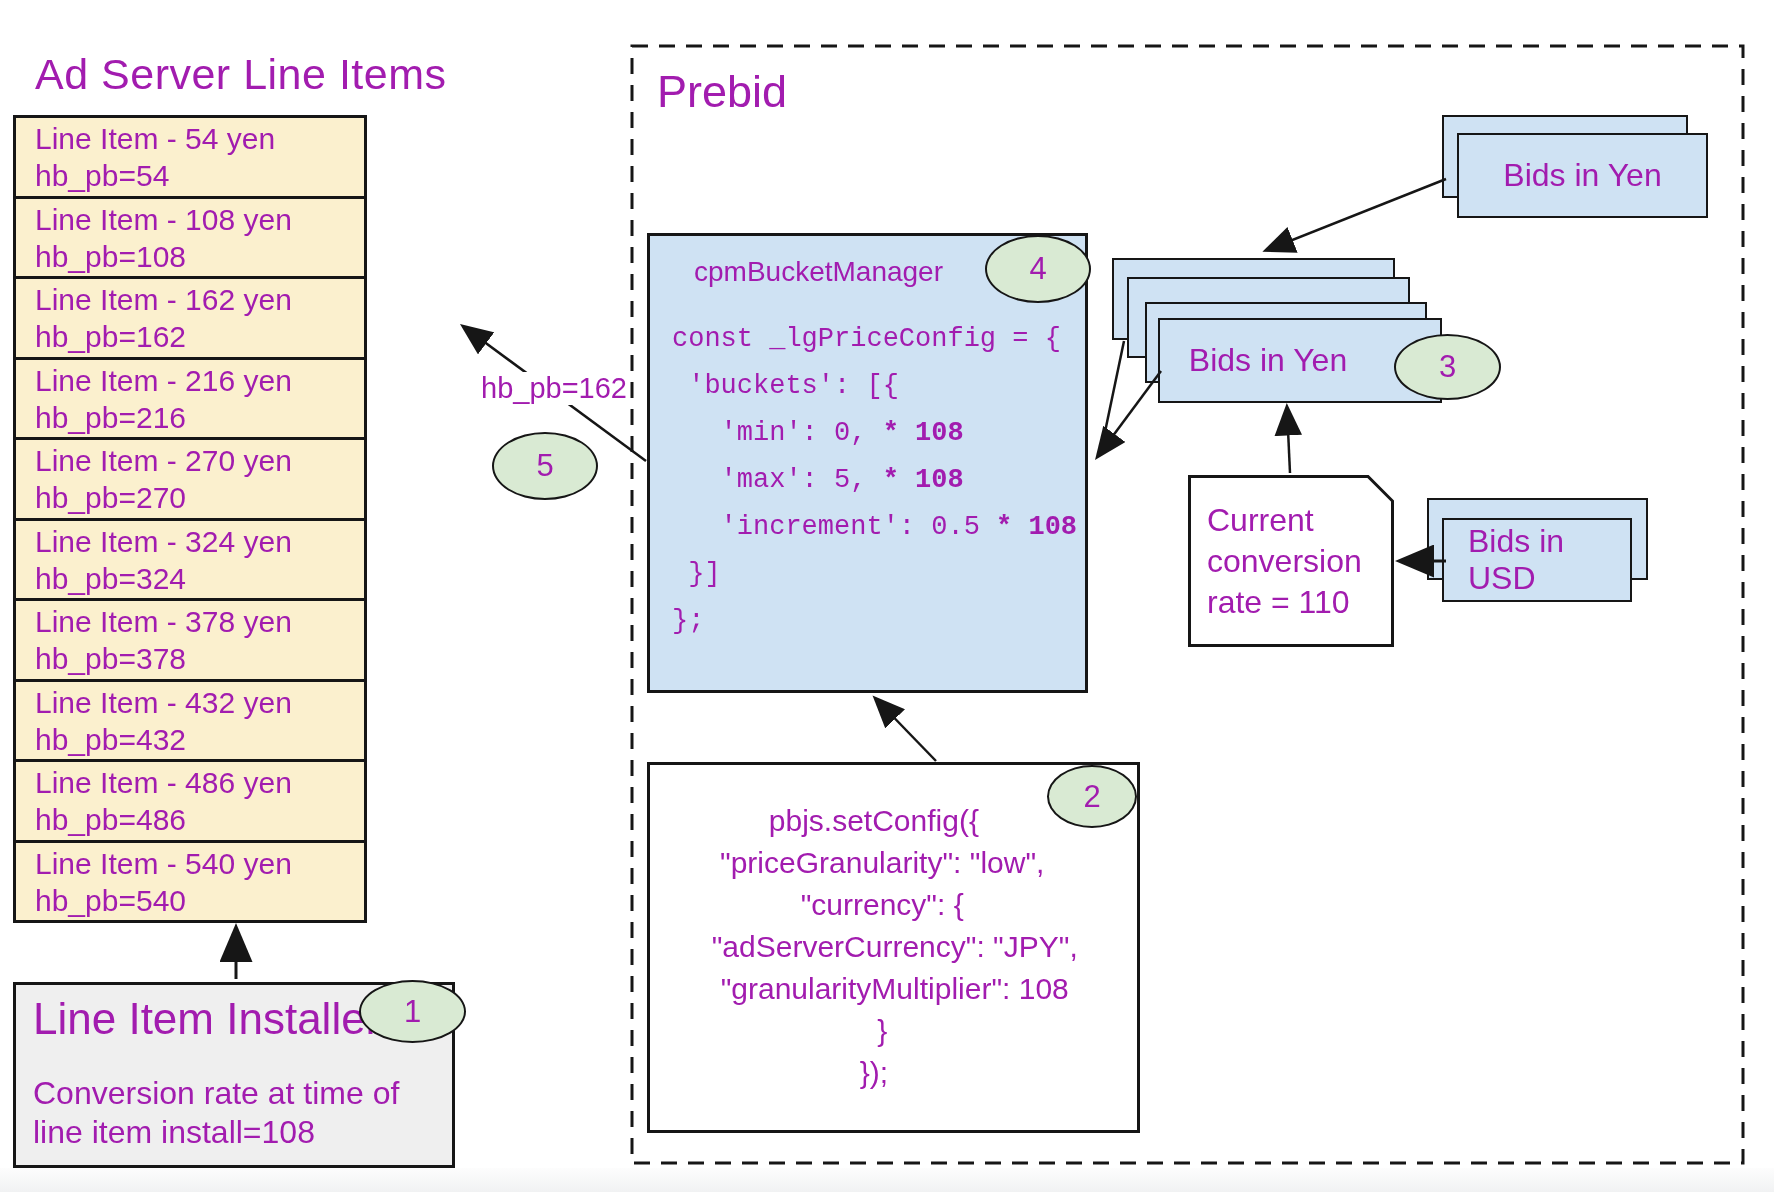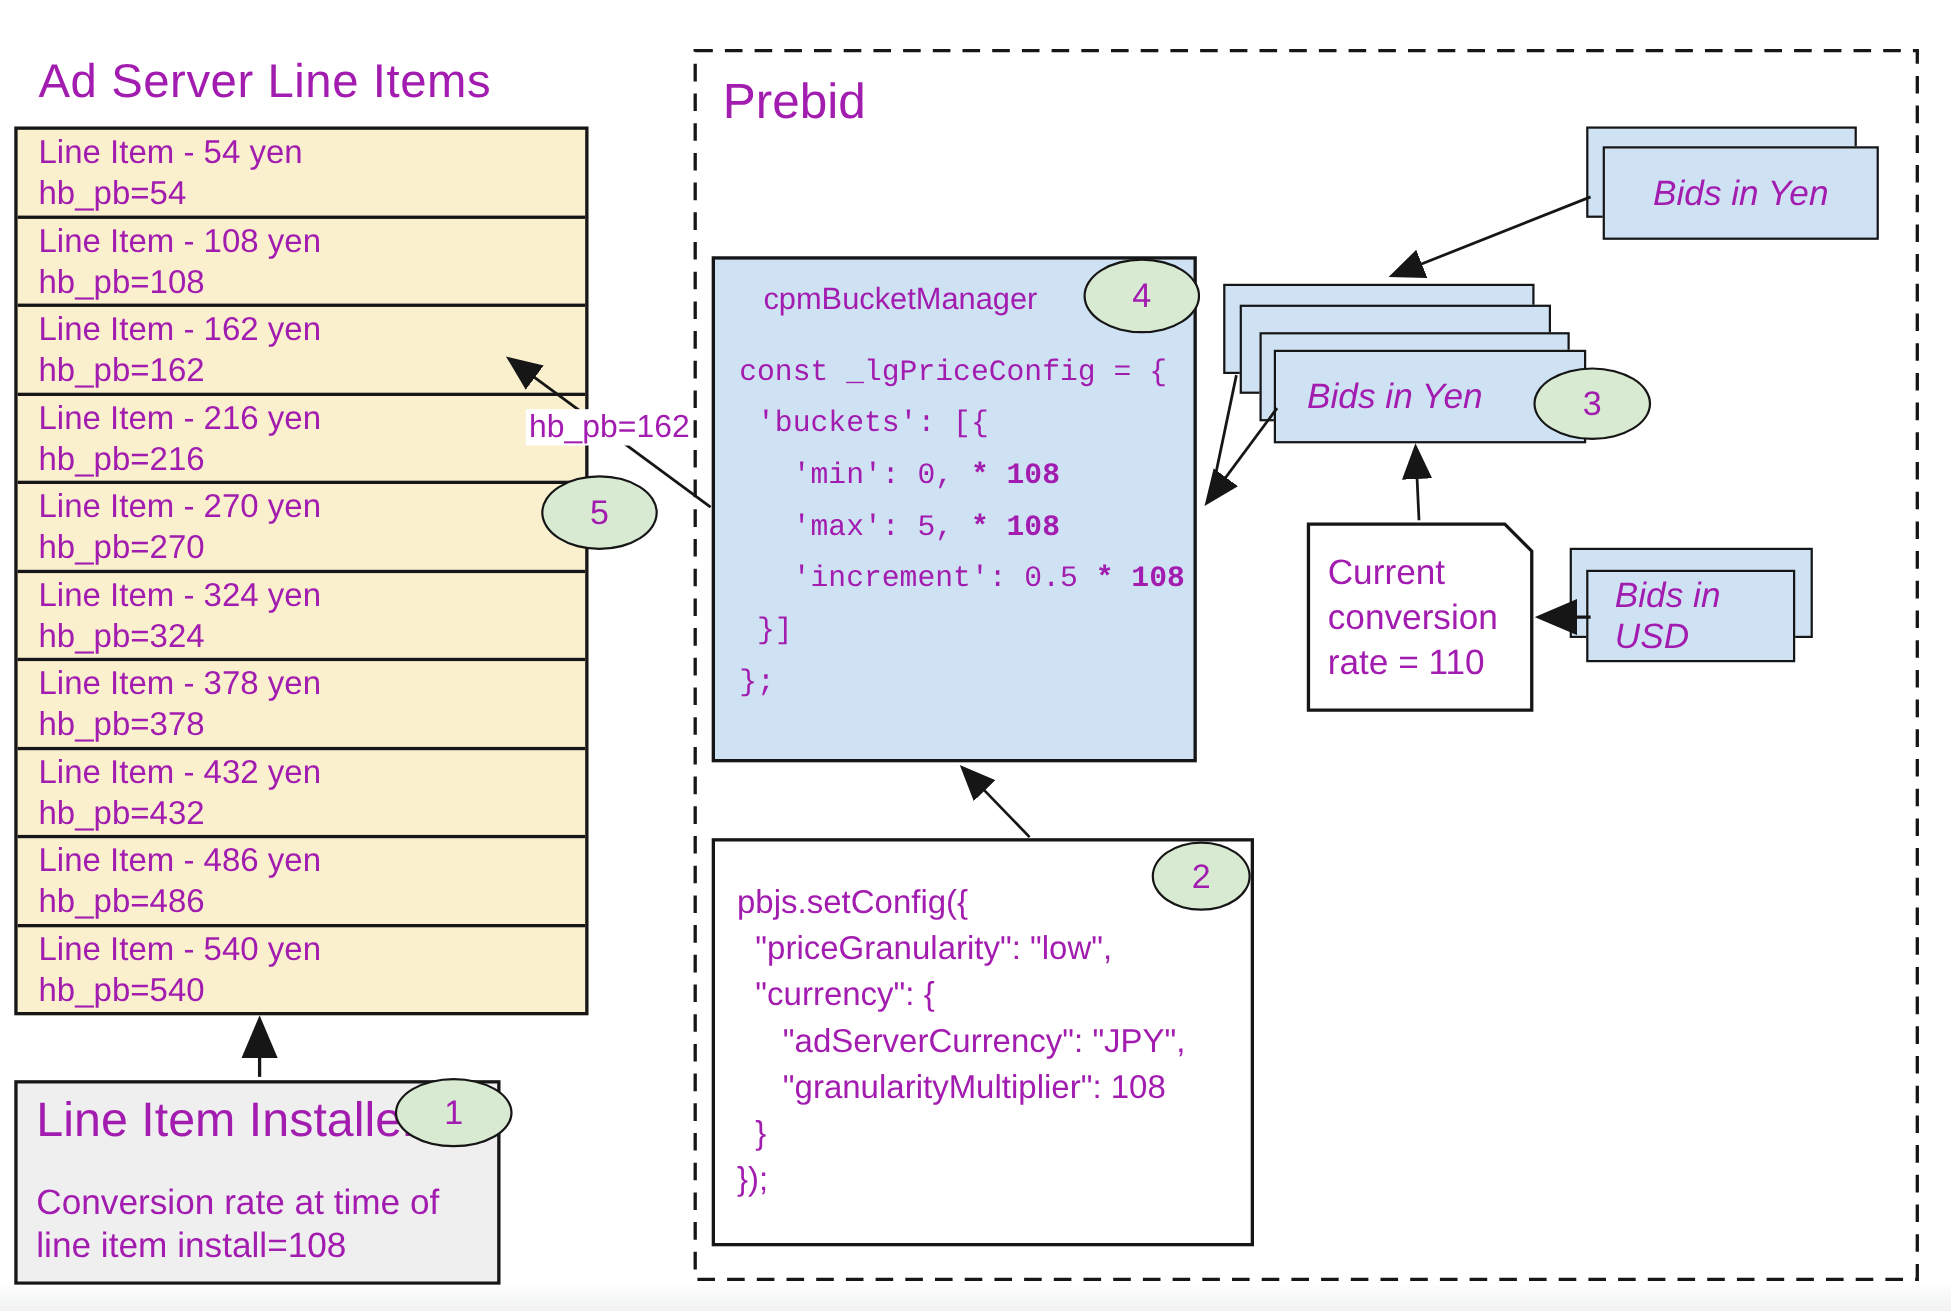--- a/index.html
+++ b/index.html
@@ -6,44 +6,44 @@
   .canvas{position:relative;width:1774px;height:1192px;background:#ffffff;
           font-family:"Liberation Sans",sans-serif;color:#a21caf;overflow:hidden;}
   .abs{position:absolute;}
   .layer{position:absolute;inset:0;}
   .boxes{z-index:1;}
   .overlay-svg{z-index:2;pointer-events:none;}
   .toplayer{z-index:3;}
 
   .diagram-title{left:35px;top:50px;font-size:43px;letter-spacing:0.5px;}
 
-  .li-table{left:13px;top:115px;width:522px;height:808px;border:3px solid #161616;
+  .li-table{left:13px;top:115px;width:354px;height:808px;border:3px solid #161616;
             background:#fbf0ce;display:flex;flex-direction:column;box-sizing:border-box;}
   .li-row{flex:1;padding:2px 0 0 19px;box-sizing:border-box;}
   .li-row + .li-row{border-top:3px solid #161616;}
   .li-row div{font-size:30px;line-height:37px;white-space:nowrap;}
 
   .installer-box{left:13px;top:982px;width:442px;height:186px;border:3px solid #161616;
                  background:#efefef;box-sizing:border-box;}
   .installer-title{left:33px;top:994px;font-size:44px;}
   .installer-body{left:33px;top:1074px;font-size:32px;line-height:39px;}
 
   .prebid-label{left:657px;top:66px;font-size:45px;}
 
   .cpm-box{left:647px;top:233px;width:441px;height:460px;background:#cfe2f3;
            border:3px solid #161616;box-sizing:border-box;}
   .cpm-title{left:694px;top:256px;font-size:28px;}
   .cpm-code{left:672px;top:316px;font-family:"Liberation Mono",monospace;
             font-size:27px;line-height:47px;white-space:pre;}
   .pbjs-box{left:647px;top:762px;width:493px;height:371px;background:#ffffff;
             border:3px solid #161616;box-sizing:border-box;}
-  .pbjs-code{left:670px;top:800px;font-size:30px;line-height:42px;white-space:pre;}
+  .pbjs-code{left:670px;top:800px;font-size:30px;line-height:42px;white-space:pre;text-align:center;}
 
   .card{background:#cfe2f3;border:2.5px solid #161616;box-sizing:border-box;
-        display:flex;align-items:center;justify-content:center;font-size:32px;font-style:italic;}
+        display:flex;align-items:center;justify-content:center;font-size:32px;}
 
   .badge{border:2.5px solid #161616;background:#d9ead3;border-radius:50%;
          display:flex;align-items:center;justify-content:center;font-size:31px;
          box-sizing:border-box;}
 
   .conv-text{left:1207px;top:500px;font-size:32px;line-height:41px;}
 
   .hb-label{left:478px;top:372px;font-size:29px;background:#ffffff;padding:0 3px;}
 
   .bottom-strip{left:0;top:1168px;width:1774px;height:24px;

